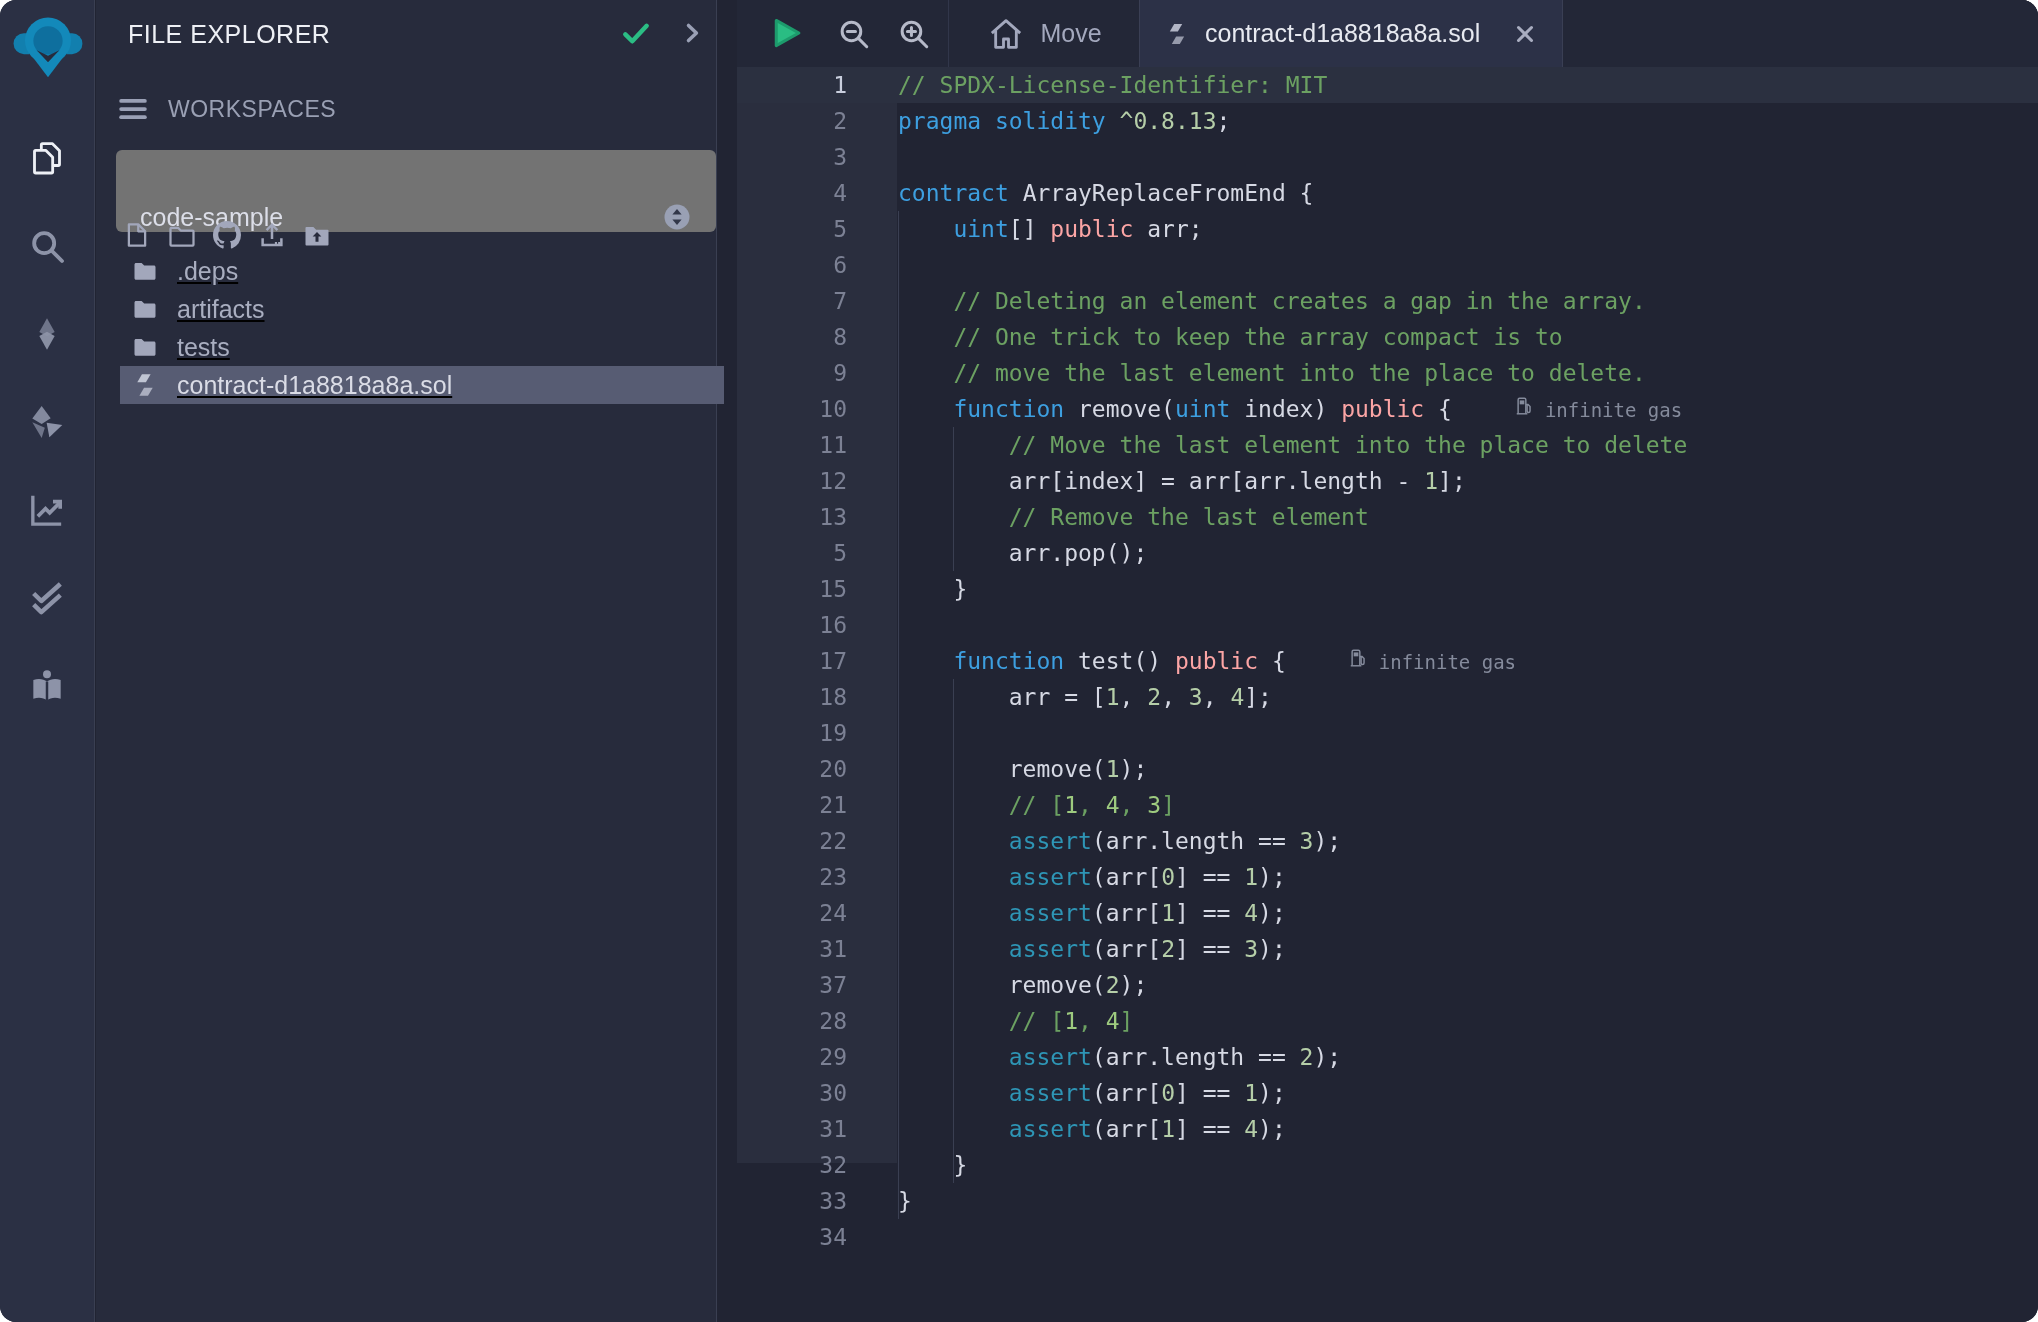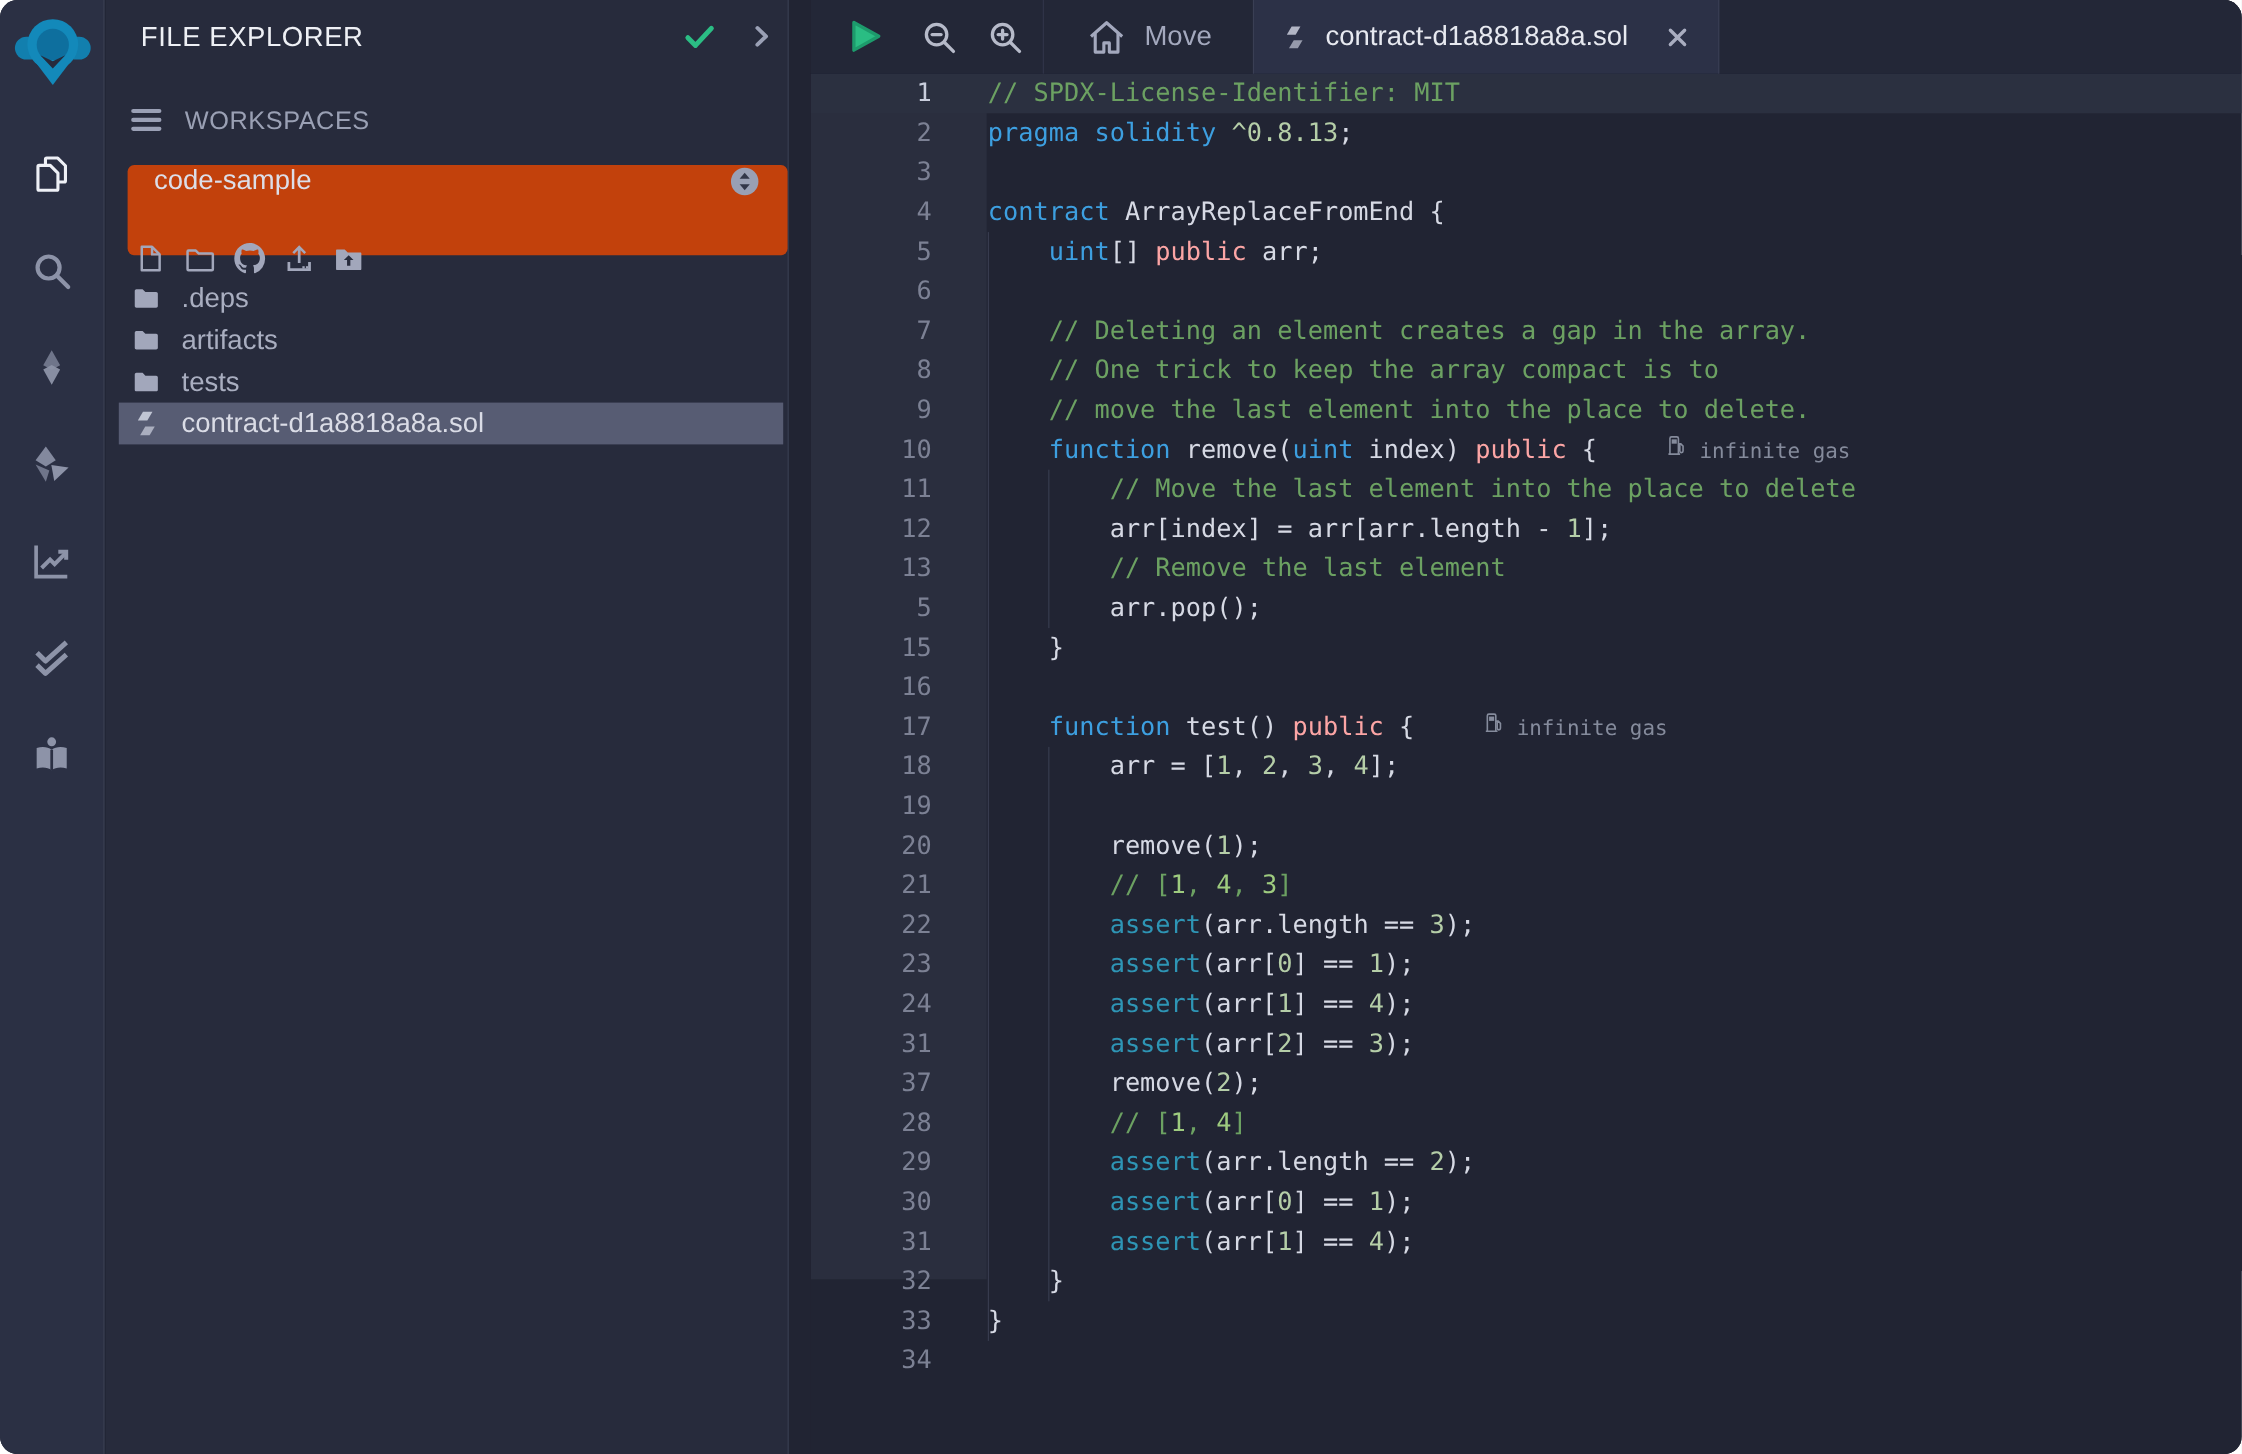--- a/index.html
+++ b/index.html
@@ -18,28 +18,28 @@
   
   .panel{position:absolute;left:96px;top:0;width:621px;height:100%;background:#272b3c;border-right:1px solid #3a3f52;box-sizing:border-box;}
   .panel-title{position:absolute;left:32px;top:20px;font-size:25px;font-weight:500;color:#eef0f5;letter-spacing:.5px;}
   .panel-check{position:absolute;left:524px;top:17px;width:32px;height:32px;}
   .panel-chevron{position:absolute;left:582px;top:19px;width:28px;height:28px;color:#9aa0b5;}
   .panel-check svg,.panel-chevron svg{width:100%;height:100%;}
   .ws-row{position:absolute;left:20px;top:94px;display:flex;align-items:center;gap:18px;}
   .hamburger{width:34px;height:30px;color:#9aa0b5;}
   .hamburger svg{width:100%;height:100%;}
   .ws-label{font-size:23px;color:#9aa0b4;letter-spacing:.5px;}
-  .ws-select{position:absolute;left:20px;top:150px;width:600px;height:82px;background:#c2410c;border-radius:6px;
-             display:flex;align-items:flex-start;padding:0 24px;box-sizing:border-box;color:#dcdee8;font-size:25px;cursor:pointer;}
+  .ws-select{position:absolute;left:20px;top:150px;width:600px;height:82px;background:#737373;border-radius:6px;
+             display:flex;align-items:flex-end;padding:0 24px;box-sizing:border-box;color:#dcdee8;font-size:25px;cursor:pointer;}
   .ws-select .updown{margin-left:auto;width:30px;height:30px;}
   .ws-select .updown svg{width:100%;height:100%;}
   .toolbar{position:absolute;left:26px;top:220px;display:flex;gap:15px;align-items:center;}
   .tbtn{width:30px;height:30px;color:#a2a7bb;cursor:pointer;}
   .tbtn svg{width:100%;height:100%;}
-  .filelist{position:absolute;left:0;top:252px;width:100%;}
+  .filelist{position:absolute;left:12px;top:252px;width:100%;text-decoration:underline;}
   .frow{height:38px;display:flex;align-items:center;padding-left:23px;gap:18px;color:#a9aec0;font-size:25px;cursor:pointer;white-space:nowrap;}
   .frow .ficon{width:28px;height:28px;color:#a2a7bb;flex:0 0 auto;}
   .frow .ficon svg{width:100%;height:100%;}
   .frow.selected{background:#575c73;margin-left:12px;margin-right:4px;padding-left:11px;color:#dadce6;}
   .frow.selected .ficon{color:#c6cad8;}
 
   
   .editor{position:absolute;left:737px;top:0;right:0;height:100%;background:#212433;}
   .tabbar{position:absolute;left:0;top:0;right:0;height:67px;background:#232737;}
   .ebtn{position:absolute;top:15px;width:36px;height:36px;cursor:pointer;color:#b6bac9;}

